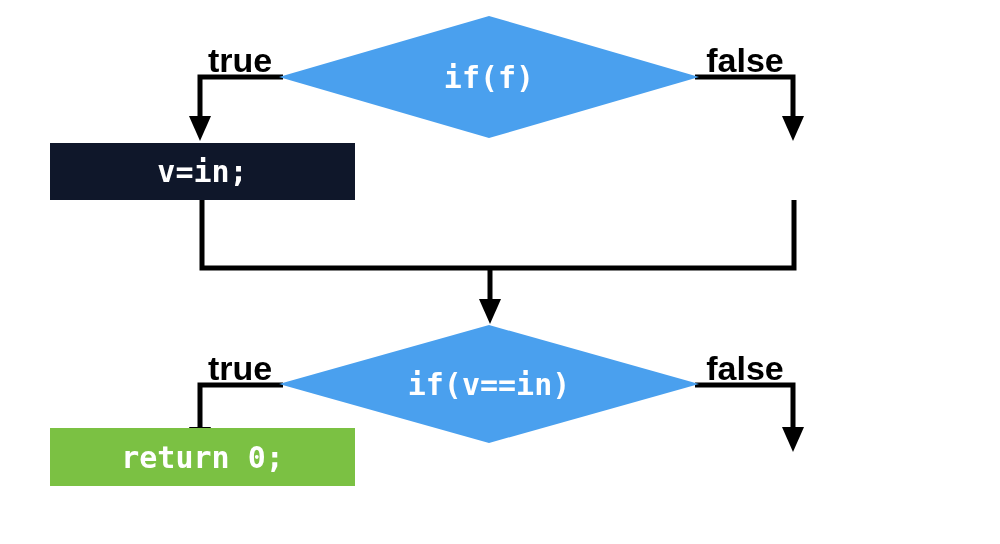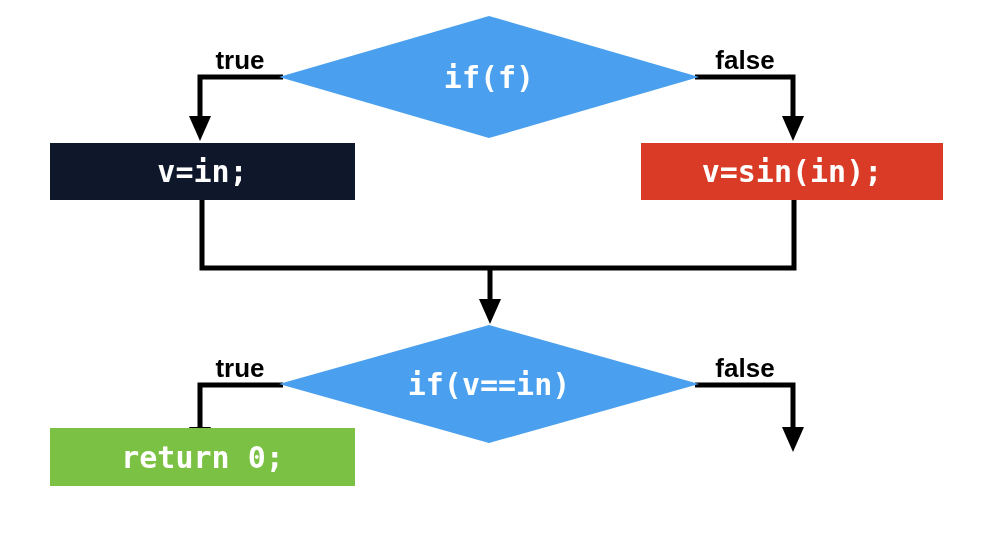--- a/index.html
+++ b/index.html
@@ -56,21 +56,21 @@
   .process-2 { left: 641px; top: 143px; width: 302px; height: 57px; }
   .process-3 { left: 50px;  top: 428px; width: 305px; height: 58px; }
   .process-4 { left: 641px; top: 454px; width: 302px; height: 58px; }
   .branch-label {
     position: absolute;
     width: 160px;
     text-align: center;
     color: #000000;
     font-family: "Liberation Sans", sans-serif;
     font-weight: bold;
-    font-size: 26px;
+    font-size: 34px;
     line-height: 36px;
   }
   .label-true-1  { left: 160px; top: 42px; }
   .label-false-1 { left: 665px; top: 42px; }
   .label-true-2  { left: 160px; top: 350px; }
   .label-false-2 { left: 665px; top: 350px; }
 </style>
 </head>
 <body>
 
@@ -99,23 +99,20 @@
   <div class="node diamond diamond-1" style="background-color: rgb(74, 160, 238);">
     <span>if(f)</span>
   </div>
 
   <div class="branch-label label-true-1">true</div>
   <div class="branch-label label-false-1">false</div>
 
   <div class="node process process-green process-1" style="background-color: #0f172a;">
     <span>v=in;</span>
   </div>
-  <div class="node process process-red process-2" style="background-color: rgb(217, 59, 38);">
-    <span>v=sin(in);</span>
-  </div>
 
   <div class="node diamond diamond-2" style="background-color: rgb(74, 160, 238);">
     <span>if(v==in)</span>
   </div>
 
   <div class="branch-label label-true-2">true</div>
   <div class="branch-label label-false-2">false</div>
 
   <div class="node process process-green process-3" style="background-color: rgb(123, 193, 67);">
     <span>return 0;</span>

